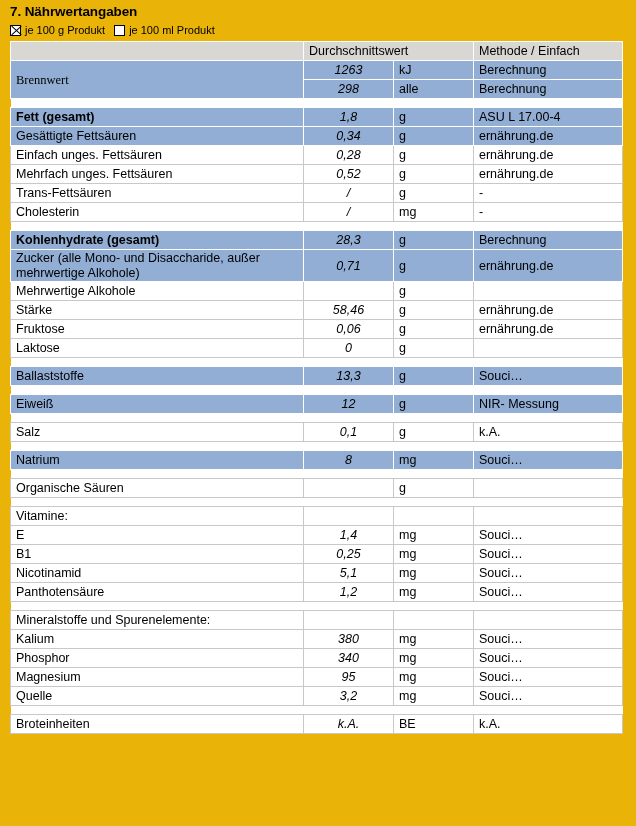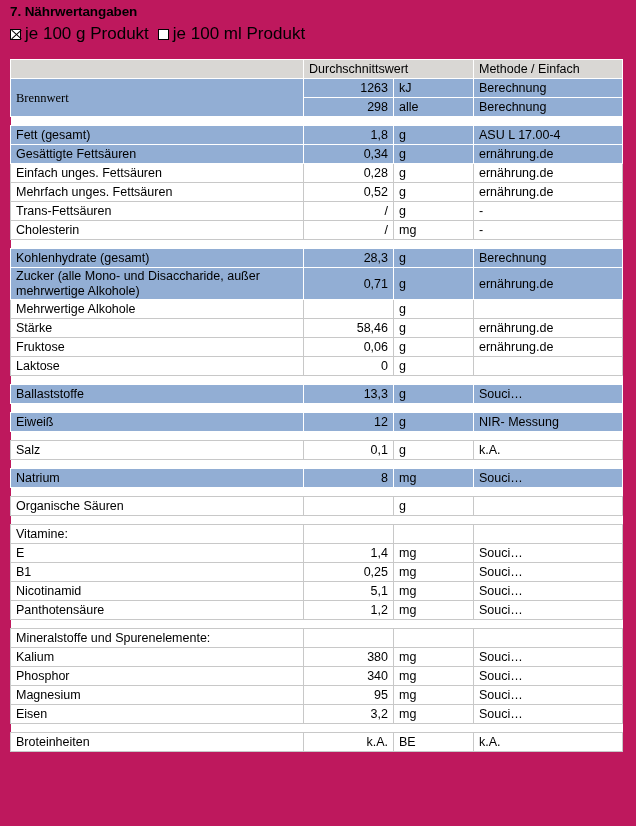--- a/index.html
+++ b/index.html
@@ -12,40 +12,40 @@
     height: 826px;
     font-family: "Liberation Sans", sans-serif;
     color: #000000;
     overflow: hidden;
   }
 
   .page {
     position: relative;
     width: 636px;
     height: 826px;
-    background: #be185d;
+    background: #eab308;
   }
 
   
   .doc-title {
     position: absolute;
     left: 10px;
     top: 4px;
     font-size: 13.5px;
     font-weight: bold;
     letter-spacing: -0.1px;
     white-space: nowrap;
   }
   .basis-row {
     position: absolute;
     left: 10px;
     top: 24px;
     display: flex;
     align-items: center;
-    font-size: 17px;
+    font-size: 11px;
     white-space: nowrap;
   }
   .chk {
     display: inline-block;
     width: 11px;
     height: 11px;
     border: 1px solid #000;
     box-sizing: border-box;
     position: relative;
     margin-right: 4px;
@@ -64,21 +64,21 @@
   }
   .chk.checked::before { transform: rotate(42deg); }
   .chk.checked::after  { transform: rotate(-42deg); }
   .chk-label { margin-right: 9px; }
   .chk-label.last { margin-right: 12px; }
 
   
   .nutri-table {
     position: absolute;
     left: 10px;
-    top: 59px;
+    top: 41px;
     width: 612px;
     border-collapse: collapse;
     table-layout: fixed;
     font-size: 12.5px;
   }
   .nutri-table td {
     padding: 0 5px;
     height: 19px;
     line-height: 16px;
     vertical-align: middle;
@@ -88,35 +88,35 @@
     white-space: nowrap;
   }
 
   
   col.c-name   { width: 293px; }
   col.c-value  { width: 90px;  }
   col.c-unit   { width: 80px;  }
   col.c-method { width: 149px; }
 
   
-  .c-val  { text-align: right; }
+  .c-val  { text-align: center; font-style: italic; }
   .c-unt  { text-align: left;  }
 
   tr.hdr td {
     background: #d9d7d4;
     border-color: #ffffff;
   }
   tr.hdr td.blank { background: #d9d7d4; }
 
   tr.blue td { background: #92aed4; }
   tr.plain td {
     background: #ffffff;
     border: 1px solid #c8c8c8;
   }
-  td.bold { font-weight: normal; }
+  td.bold { font-weight: bold; }
 
   
   tr.gap td {
     background: #ffffff;
     border: none;
     height: 9px;
     padding: 0;
   }
 
   
@@ -368,21 +368,21 @@
         <td class="c-unt">mg</td>
         <td>Souci…</td>
       </tr>
       <tr class="plain">
         <td>Magnesium</td>
         <td class="c-val">95</td>
         <td class="c-unt">mg</td>
         <td>Souci…</td>
       </tr>
       <tr class="plain">
-        <td>Eisen</td>
+        <td>Quelle</td>
         <td class="c-val">3,2</td>
         <td class="c-unt">mg</td>
         <td>Souci…</td>
       </tr>
 
       <tr class="gap">
           <td colspan="4"></td>
         </tr>
 
       <tr class="plain">

